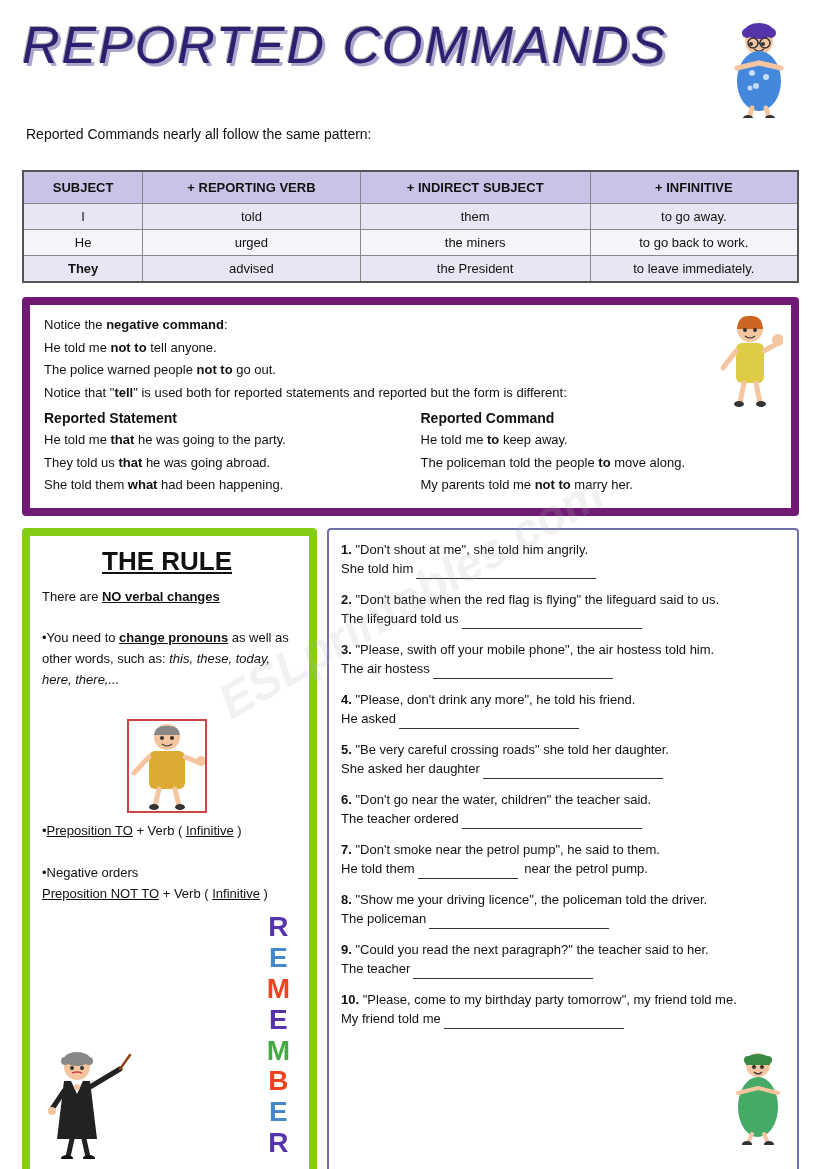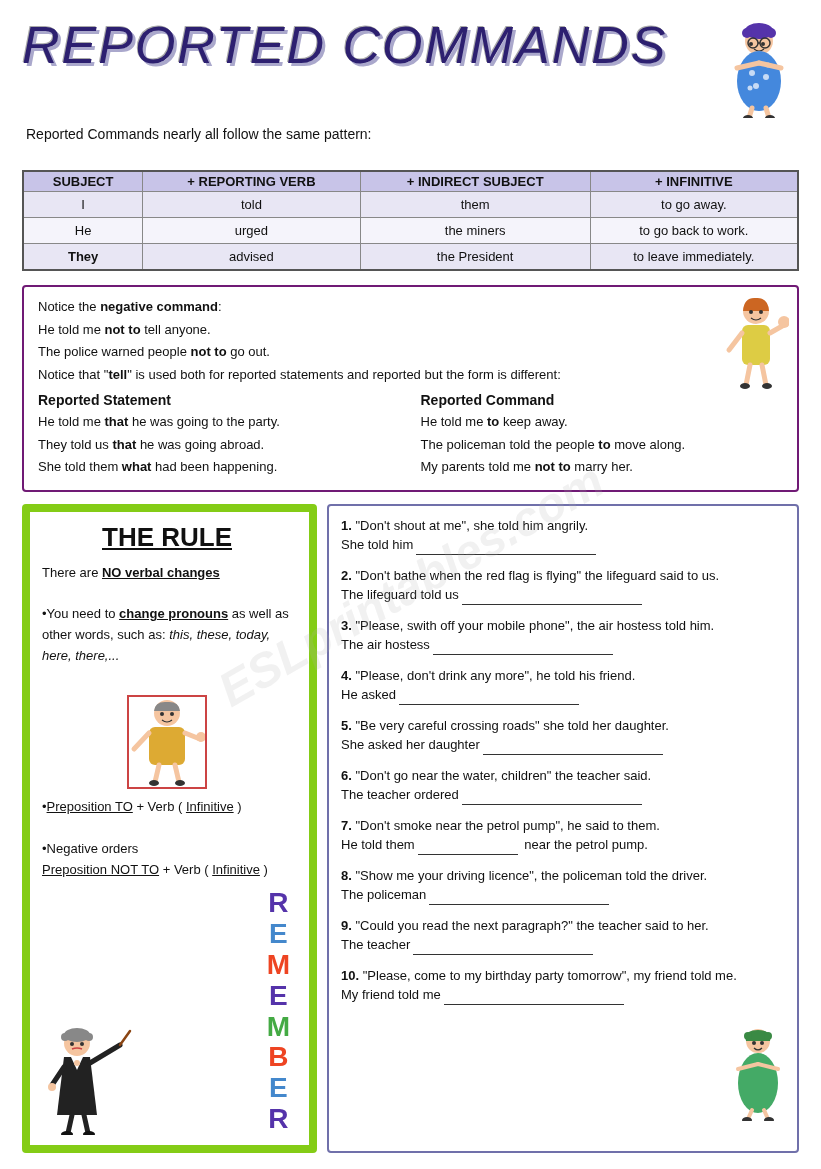--- a/index.html
+++ b/index.html
@@ -54,40 +54,40 @@
     
     .grammar-table {
       width: 100%;
       border-collapse: collapse;
       margin-bottom: 14px;
       border: 2px solid #555;
     }
     .grammar-table th {
       background: #c8c4e8;
       border: 1px solid #888;
-      padding: 2px 10px;
+      padding: 8px 10px;
       text-align: center;
       font-weight: bold;
       font-size: 13px;
     }
     .grammar-table td {
       border: 1px solid #888;
       padding: 5px 10px;
       text-align: center;
       font-size: 13px;
     }
     .grammar-table tr:nth-child(odd) td { background: #e8e6f4; }
     .grammar-table tr:nth-child(even) td { background: #f5f4fb; }
     .grammar-table tr:nth-child(3) td:first-child { font-weight: bold; }
     .grammar-table tr:nth-child(4) td:first-child { font-weight: bold; background: #5eead4; }
     .grammar-table tr:nth-child(5) td:first-child { font-weight: bold; }
 
     
     .notice-box {
-      border: 2px solid #701a75;
+      border: 8px solid #701a75;
       border-radius: 4px;
       padding: 10px 14px;
       margin-bottom: 12px;
       background: #fff;
       position: relative;
     }
     .notice-box p { margin-bottom: 3px; line-height: 1.5; font-size: 13px; }
     .notice-box .bold { font-weight: bold; }
     .notice-box .columns {
       display: flex;

